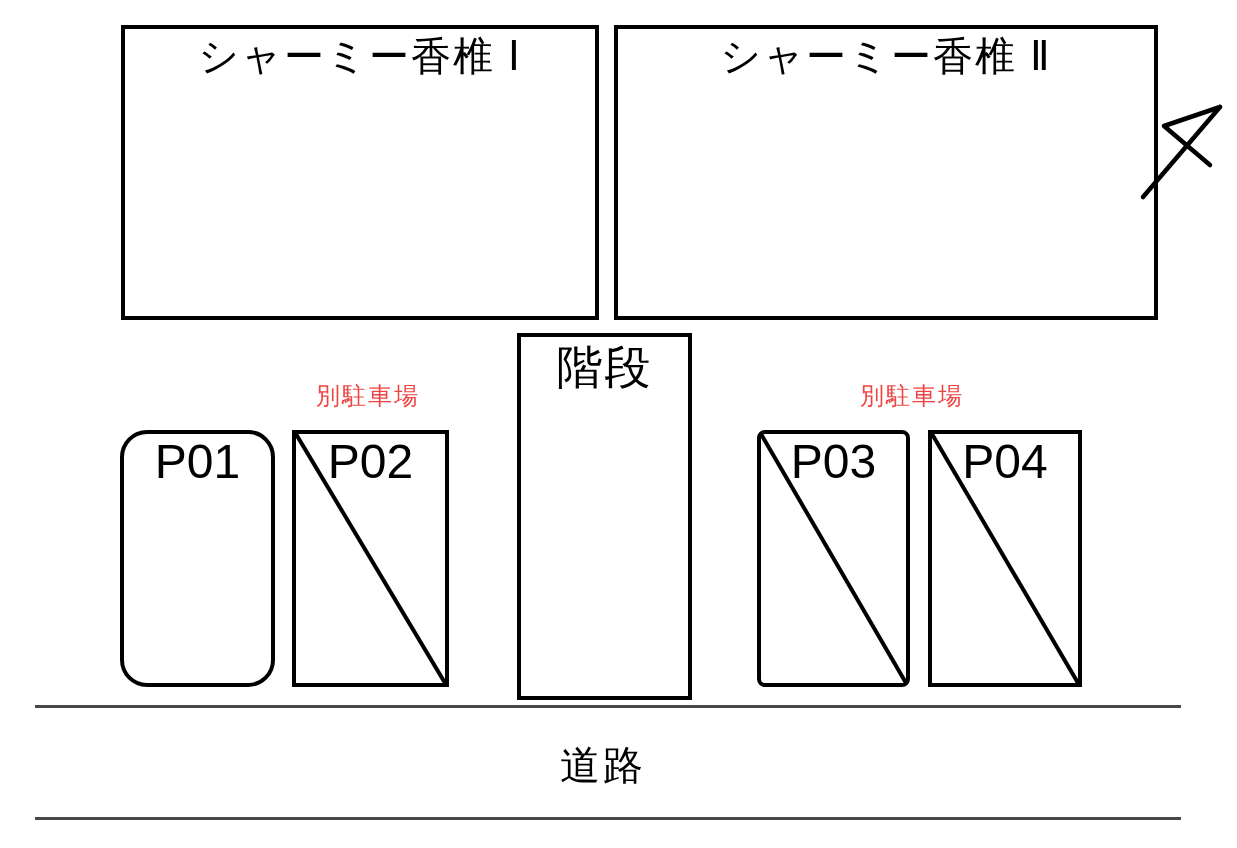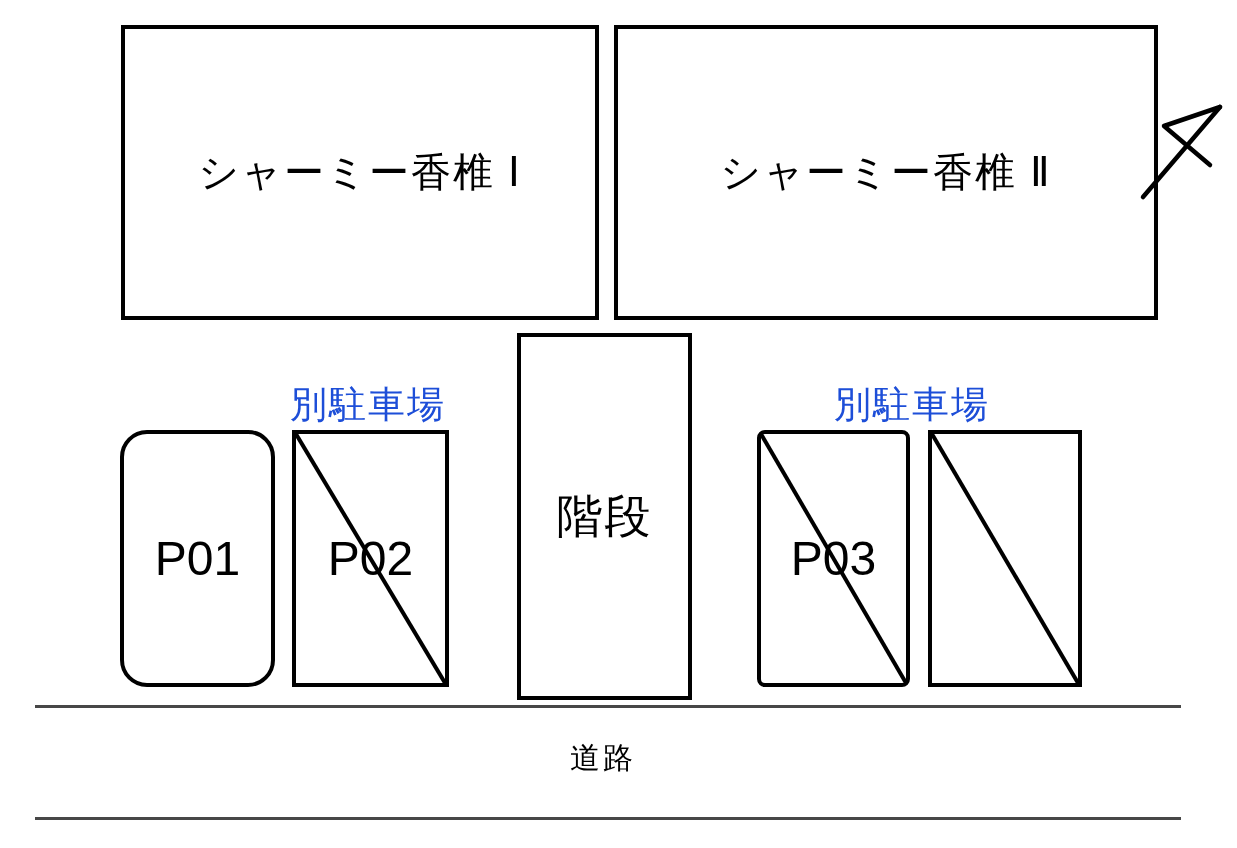--- a/index.html
+++ b/index.html
@@ -15,21 +15,20 @@
     font-family: "Liberation Sans", "DejaVu Sans", sans-serif;
     color: #000000;
     overflow: hidden;
   }
   .box {
     position: absolute;
     box-sizing: border-box;
     border: 4px solid #000000;
     background: #ffffff;
     display: flex;
-    align-items: center;
     justify-content: center;
     text-align: center;
   }
   
   .building-1 { left: 121px; top: 25px; width: 478px; height: 295px; }
   .building-2 { left: 614px; top: 25px; width: 544px; height: 295px; }
   .building-label {
     font-size: 40px;
     font-weight: 400;
     letter-spacing: 2px;
@@ -54,43 +53,43 @@
   .diag {
     position: absolute;
     left: 0; top: 0;
     width: 100%; height: 100%;
     z-index: 1;
   }
   
   .note {
     position: absolute;
     transform: translateX(-50%);
-    font-size: 37px;
+    font-size: 24px;
     letter-spacing: 2px;
     white-space: nowrap;
-    color: #1d4ed8;
+    color: #ef4444;
   }
   .note-1 { left: 368px; top: 380px; }
   .note-2 { left: 912px; top: 380px; }
   
   .road-line {
     position: absolute;
     left: 35px;
     width: 1146px;
     height: 3px;
     background: #474747;
   }
   .road-line-top { top: 705px; }
   .road-line-bottom { top: 817px; }
   .road-label {
     position: absolute;
     left: 603px;
     top: 738px;
     transform: translateX(-50%);
-    font-size: 30px;
+    font-size: 40px;
     letter-spacing: 3px;
     white-space: nowrap;
     color: #000000;
   }
   
   .north-arrow {
     position: absolute;
     left: 1133px;
     top: 98px;
     width: 95px;
@@ -137,19 +136,20 @@
     <svg class="diag" viewBox="0 0 100 100" preserveAspectRatio="none">
       <line x1="0" y1="0" x2="100" y2="100" stroke="#000000" stroke-width="4" vector-effect="non-scaling-stroke"></line>
     </svg>
     <span class="pspace-label">P03</span>
   </div>
 
   <div class="box pspace p04">
     <svg class="diag" viewBox="0 0 100 100" preserveAspectRatio="none">
       <line x1="0" y1="0" x2="100" y2="100" stroke="#000000" stroke-width="4" vector-effect="non-scaling-stroke"></line>
     </svg>
+    <span class="pspace-label">P04</span>
   </div>
 
   <div class="road-line road-line-top"></div>
   <div class="road-label">道路</div>
   <div class="road-line road-line-bottom"></div>
 
 </div>
 
 </body></html>

